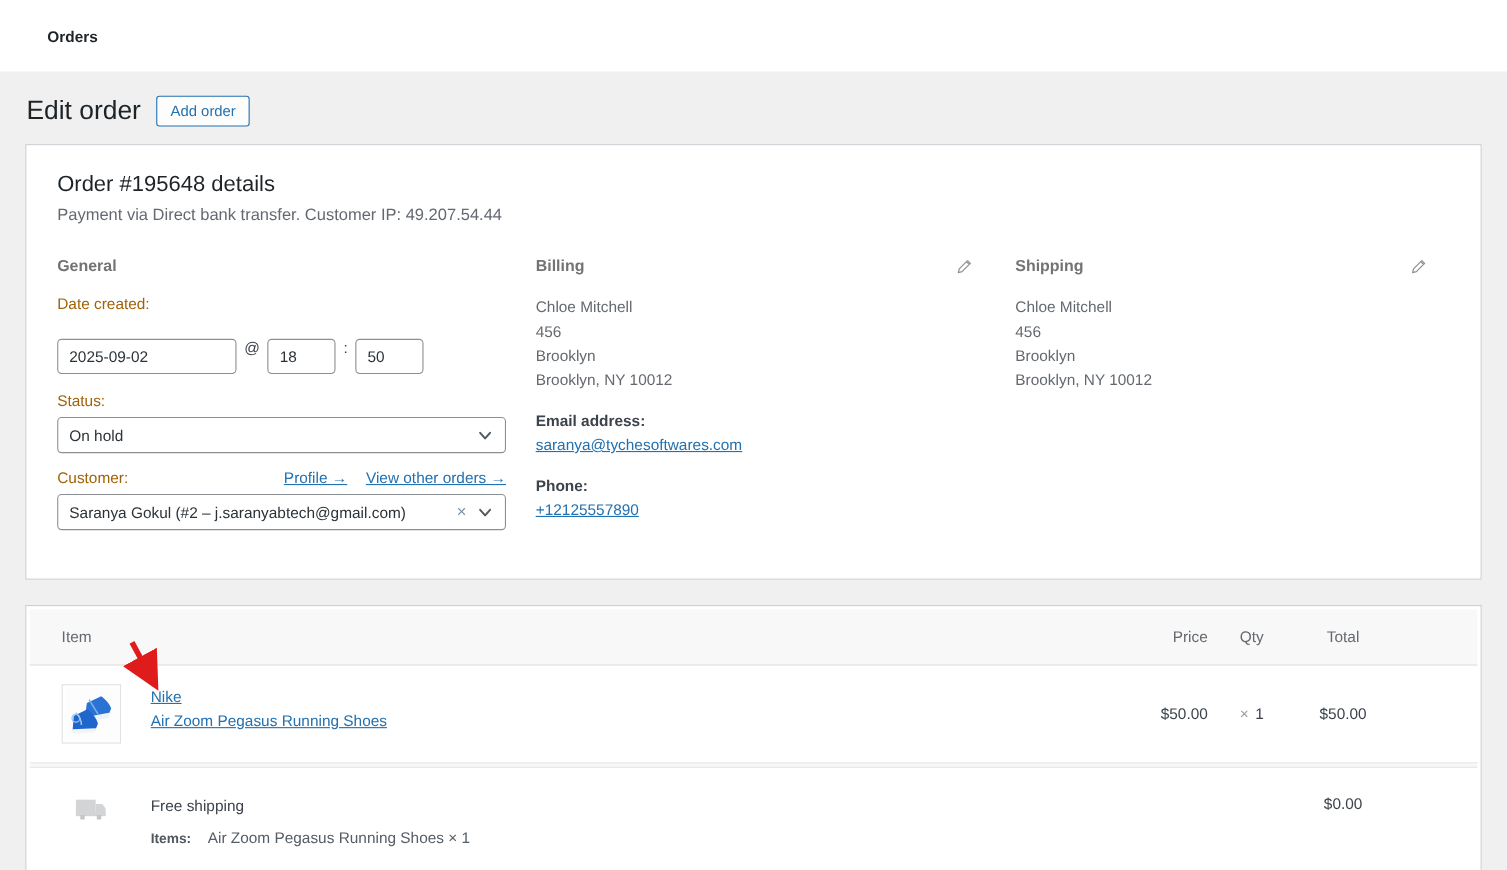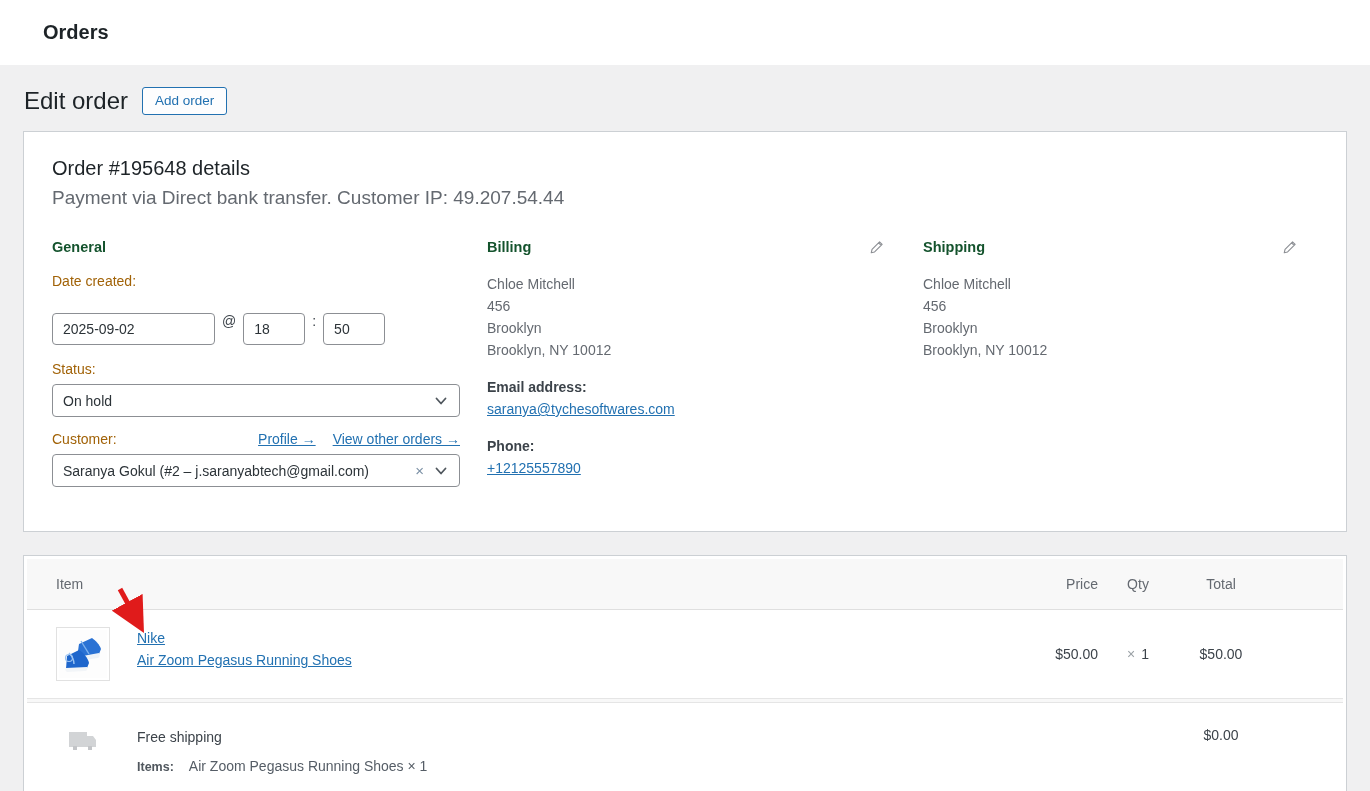--- a/index.html
+++ b/index.html
@@ -7,44 +7,44 @@
   body {
     width:1370px; height:791px; overflow:hidden;
     background:#f0f0f1;
     font-family:"Liberation Sans", sans-serif;
     font-size:14px; color:#3c434a;
   }
   a { color:#2271b1; text-decoration:underline; cursor:pointer; }
 
   
   .topbar { height:65px; background:#ffffff; display:flex; align-items:center; padding-left:43px; }
-  .topbar-title { font-size:20px; font-weight:700; color:#1d2327; }
+  .topbar-title { font-size:14px; font-weight:700; color:#1d2327; }
 
   
   .content { padding:0 23px; }
   .page-head { display:flex; align-items:center; gap:14px; padding:22px 1px 16px 1px; }
   .page-title { font-size:24px; font-weight:400; color:#1d2327; margin:0; }
   .btn-secondary {
     background:#fdfdfe; color:#2271b1; border:1px solid #2271b1; border-radius:3px;
     font-size:13.5px; padding:6px 12px; cursor:pointer; line-height:1;
     font-family:"Liberation Sans", sans-serif;
   }
 
   
   .panel { background:#ffffff; border:1px solid #ccd0d4; }
   .order-panel { padding:25px 28px 44px 28px; }
   .order-title { font-size:20px; font-weight:400; color:#1d2327; margin:0 0 7px 0; }
-  .order-subtitle { font-size:19px; color:#646970; margin:0; }
+  .order-subtitle { font-size:15px; color:#646970; margin:0; }
 
   .columns { display:flex; margin-top:30px; }
   .col-general { width:435px; }
   .col-billing { width:436px; }
   .col-shipping { flex:1; }
   .col-head { display:flex; align-items:flex-start; justify-content:space-between; }
-  .col-heading { font-size:14.5px; font-weight:700; color:#14532d; margin:0 0 18px 0; }
+  .col-heading { font-size:14.5px; font-weight:700; color:#737373; margin:0 0 18px 0; }
   .edit-pencil { width:16px; height:16px; color:#8c8f94; cursor:pointer; margin-right:38px; flex:none; }
   .col-shipping .edit-pencil { margin-right:20px; }
 
   .field-label { color:#a16207; margin:12px 0 7px 0; }
   .field-label:first-of-type { margin-top:0; }
 
   .date-row { display:flex; align-items:flex-start; gap:7px;margin-top:24px; }
   .text-input {
     height:32px; border:1px solid #8c8f94; border-radius:4px; background:#fff;
     padding:0 10px; font-size:14px; color:#2c3338; font-family:"Liberation Sans", sans-serif;

